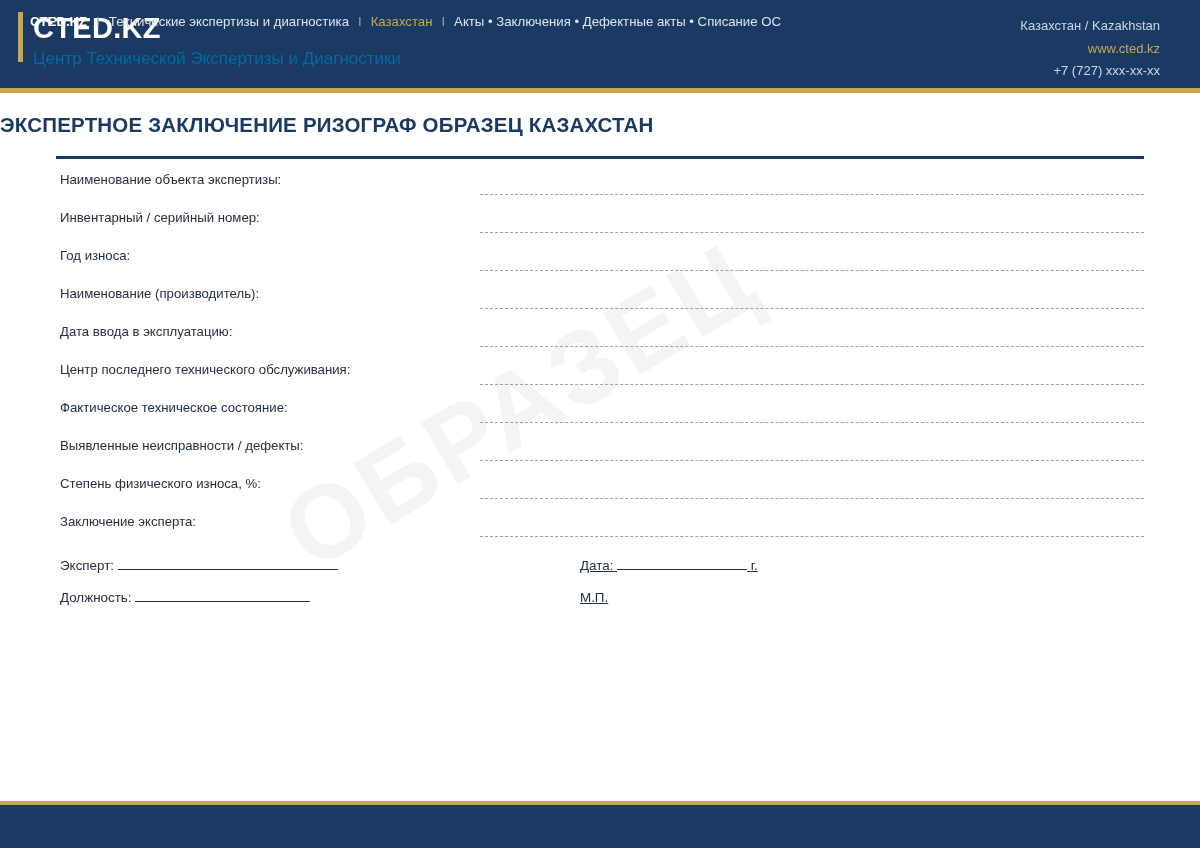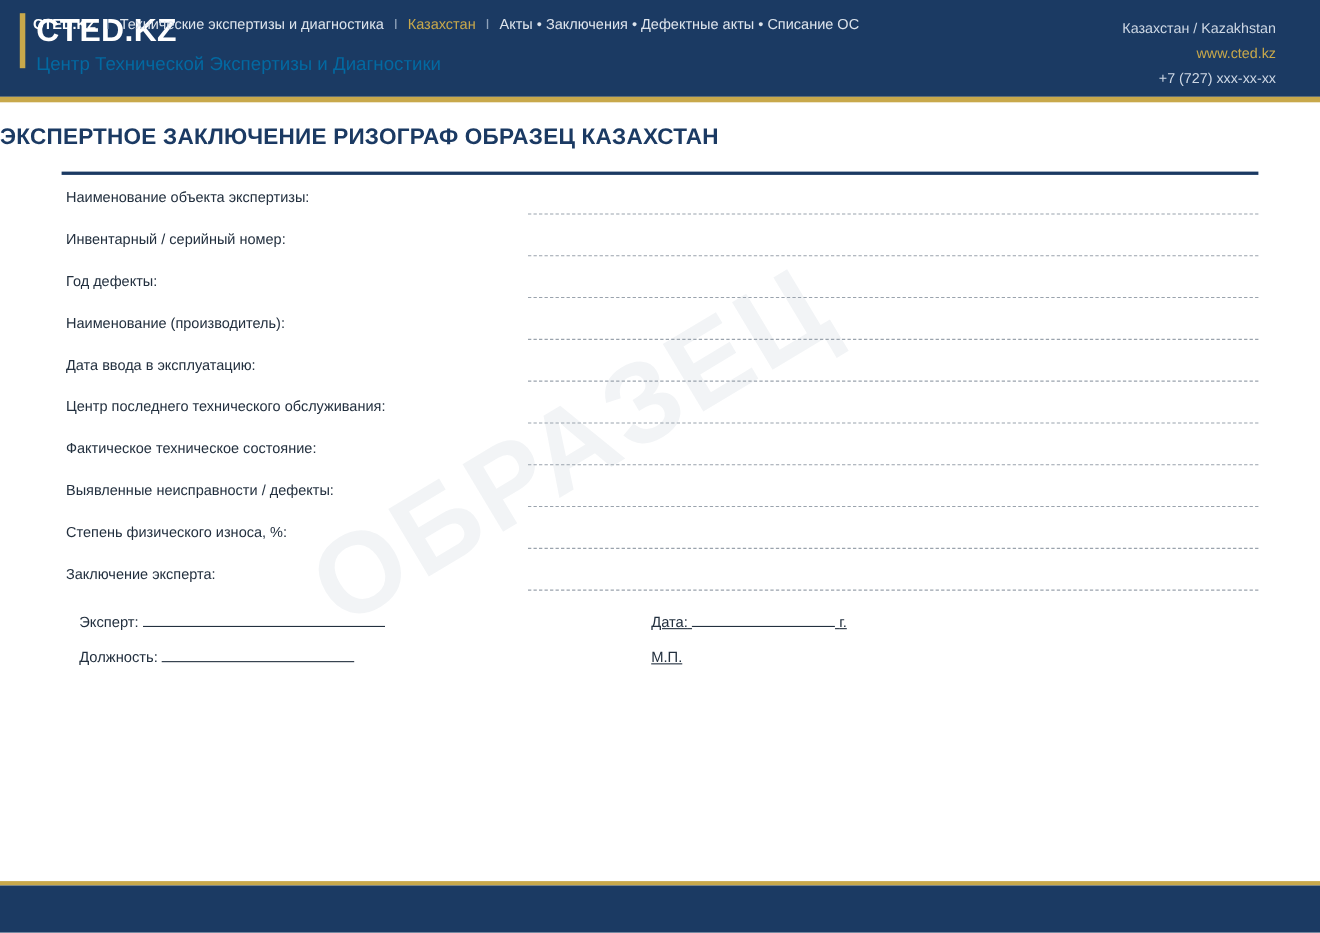--- a/index.html
+++ b/index.html
@@ -116,21 +116,21 @@
     position: absolute;
     left: 424px;
     right: 0;
     top: 24px;
     border-bottom: 1px dashed #9aa3ad;
   }
 
   
   .sign {
     position: absolute;
-    left: 68px; top: 558px;
+    left: 56px; top: 558px;
     width: 1088px;
     font-size: 13.4px;
     color: #23303f;
   }
   .sign-row {
     position: relative;
     height: 32px;
   }
   .sign-left {
     position: absolute;
@@ -202,21 +202,21 @@
     <div class="field-label">Наименование объекта экспертизы:</div>
     <div class="field-line"></div>
   </div>
 
   <div class="field-row">
     <div class="field-label">Инвентарный / серийный номер:</div>
     <div class="field-line"></div>
   </div>
 
   <div class="field-row">
-    <div class="field-label">Год дефекты:</div>
+    <div class="field-label">Год износа:</div>
     <div class="field-line"></div>
   </div>
 
   <div class="field-row">
     <div class="field-label">Наименование (производитель):</div>
     <div class="field-line"></div>
   </div>
 
   <div class="field-row">
     <div class="field-label">Дата ввода в эксплуатацию:</div>

